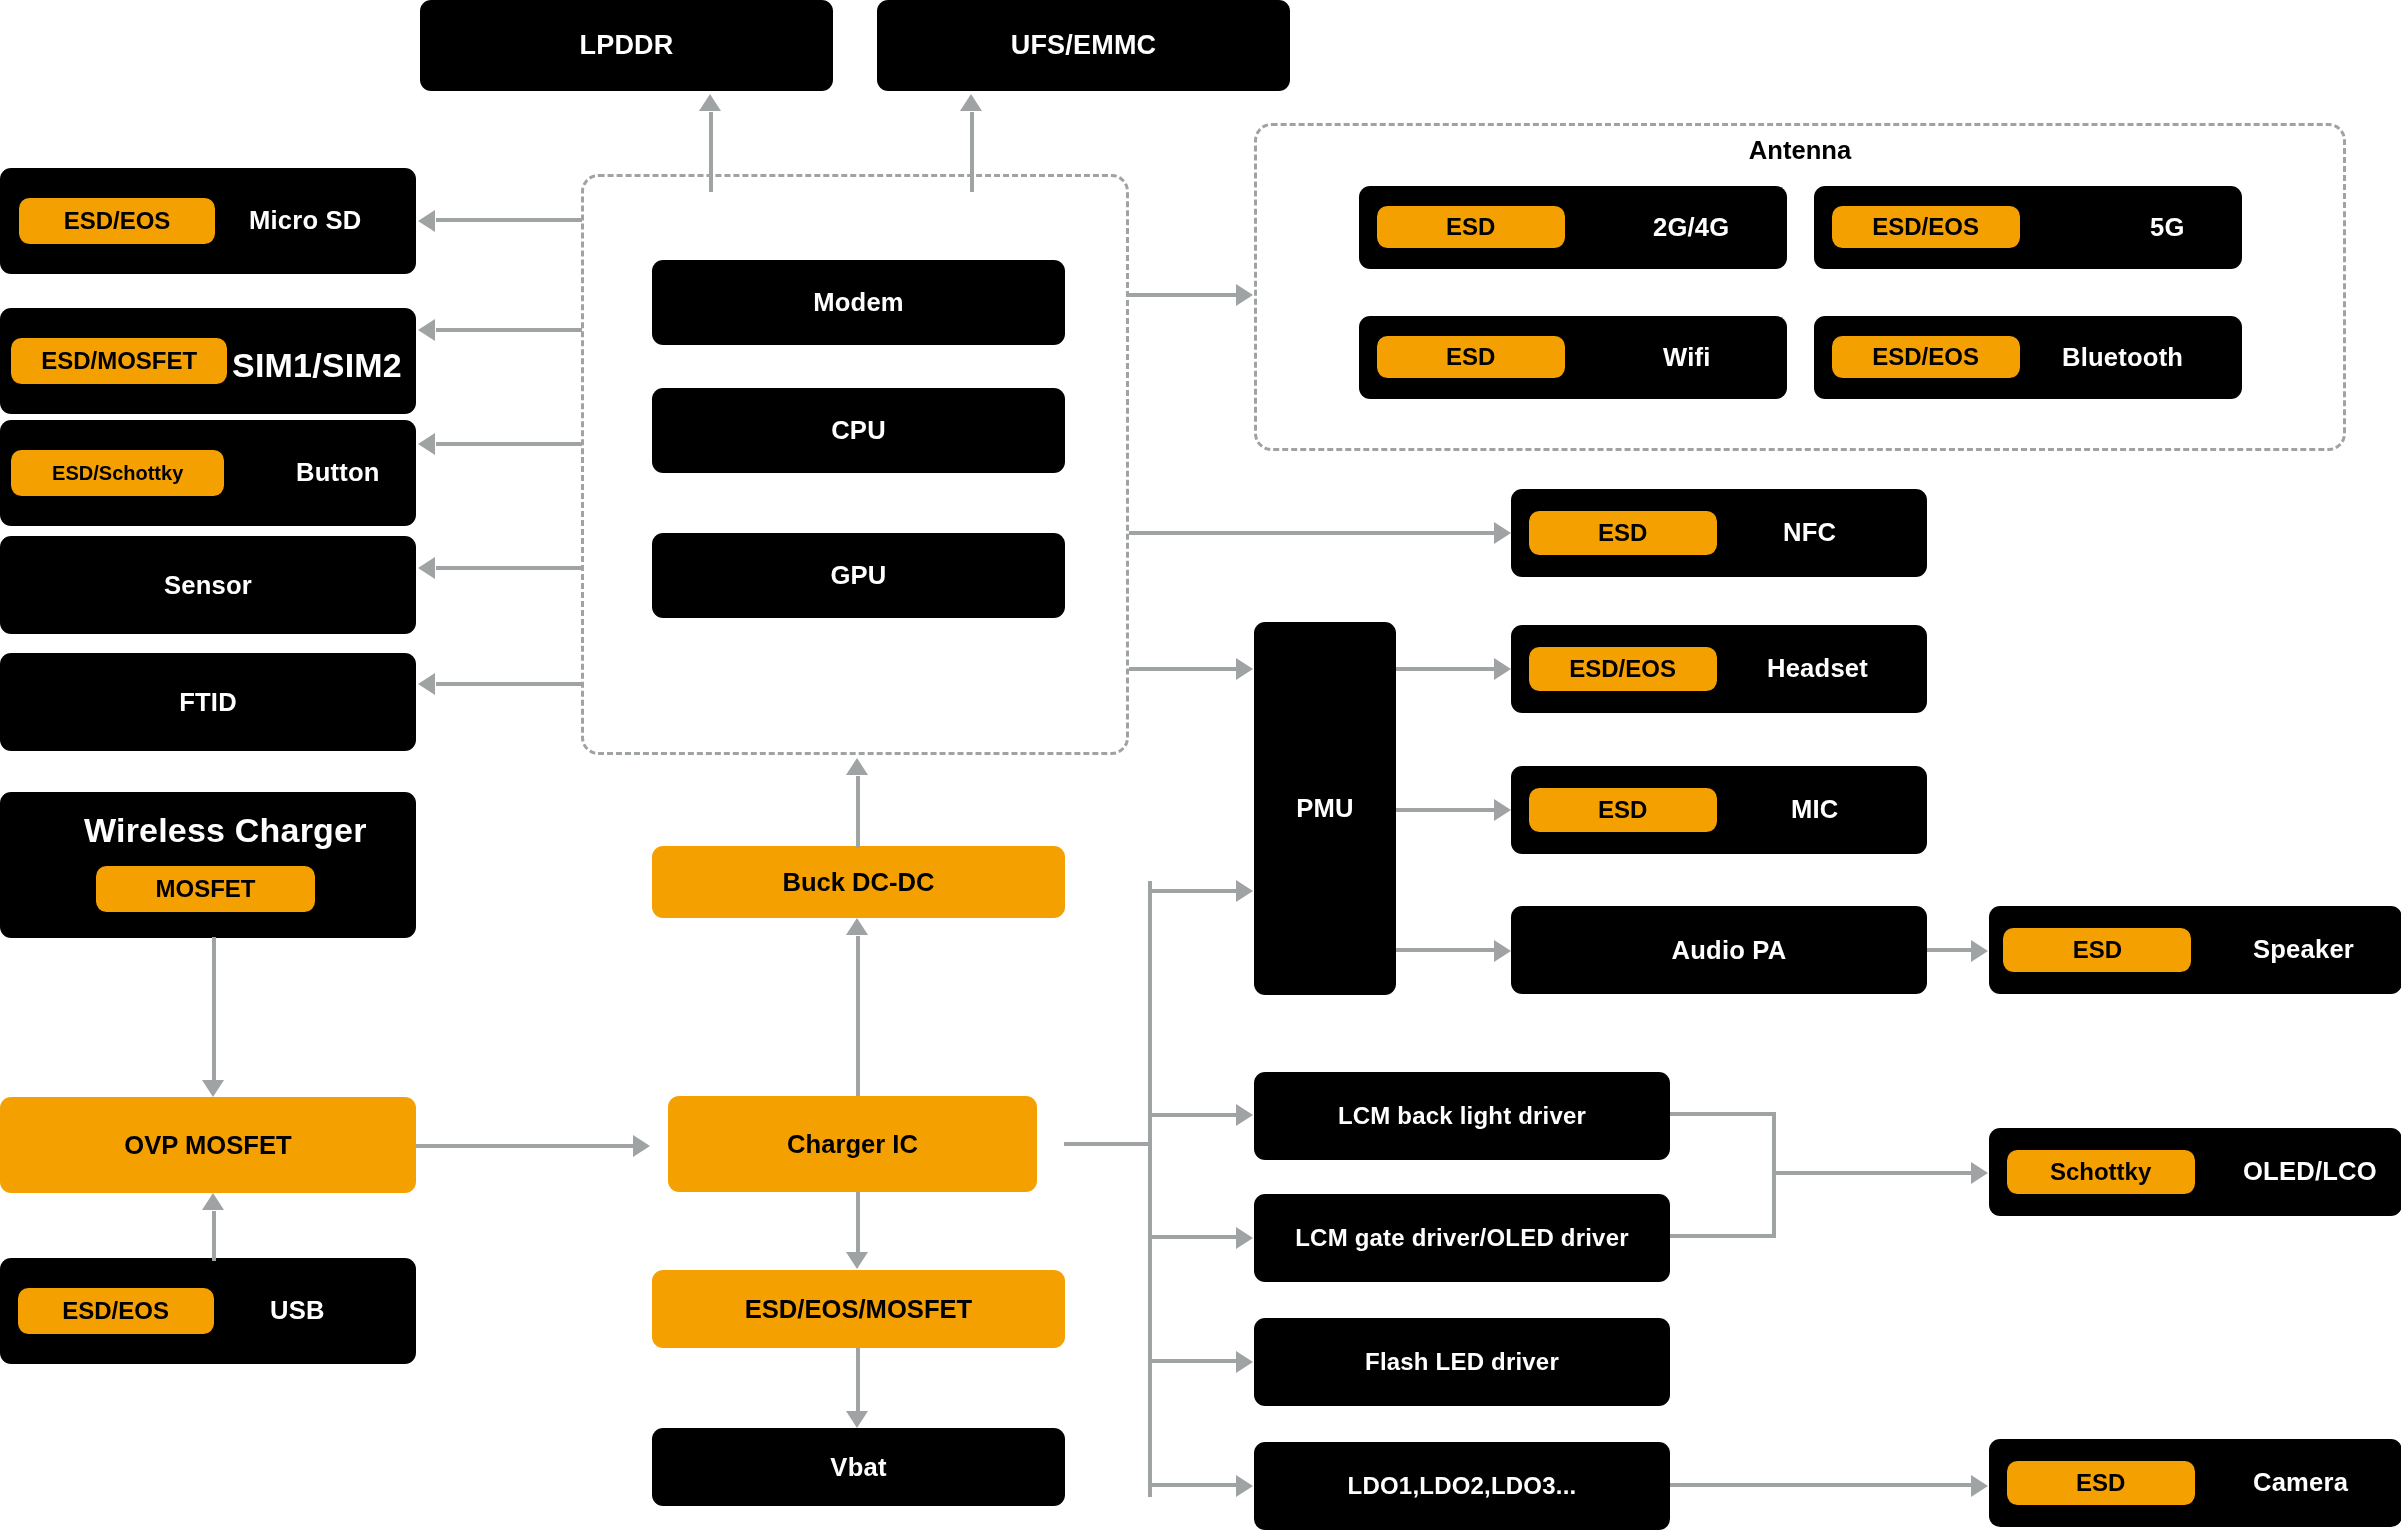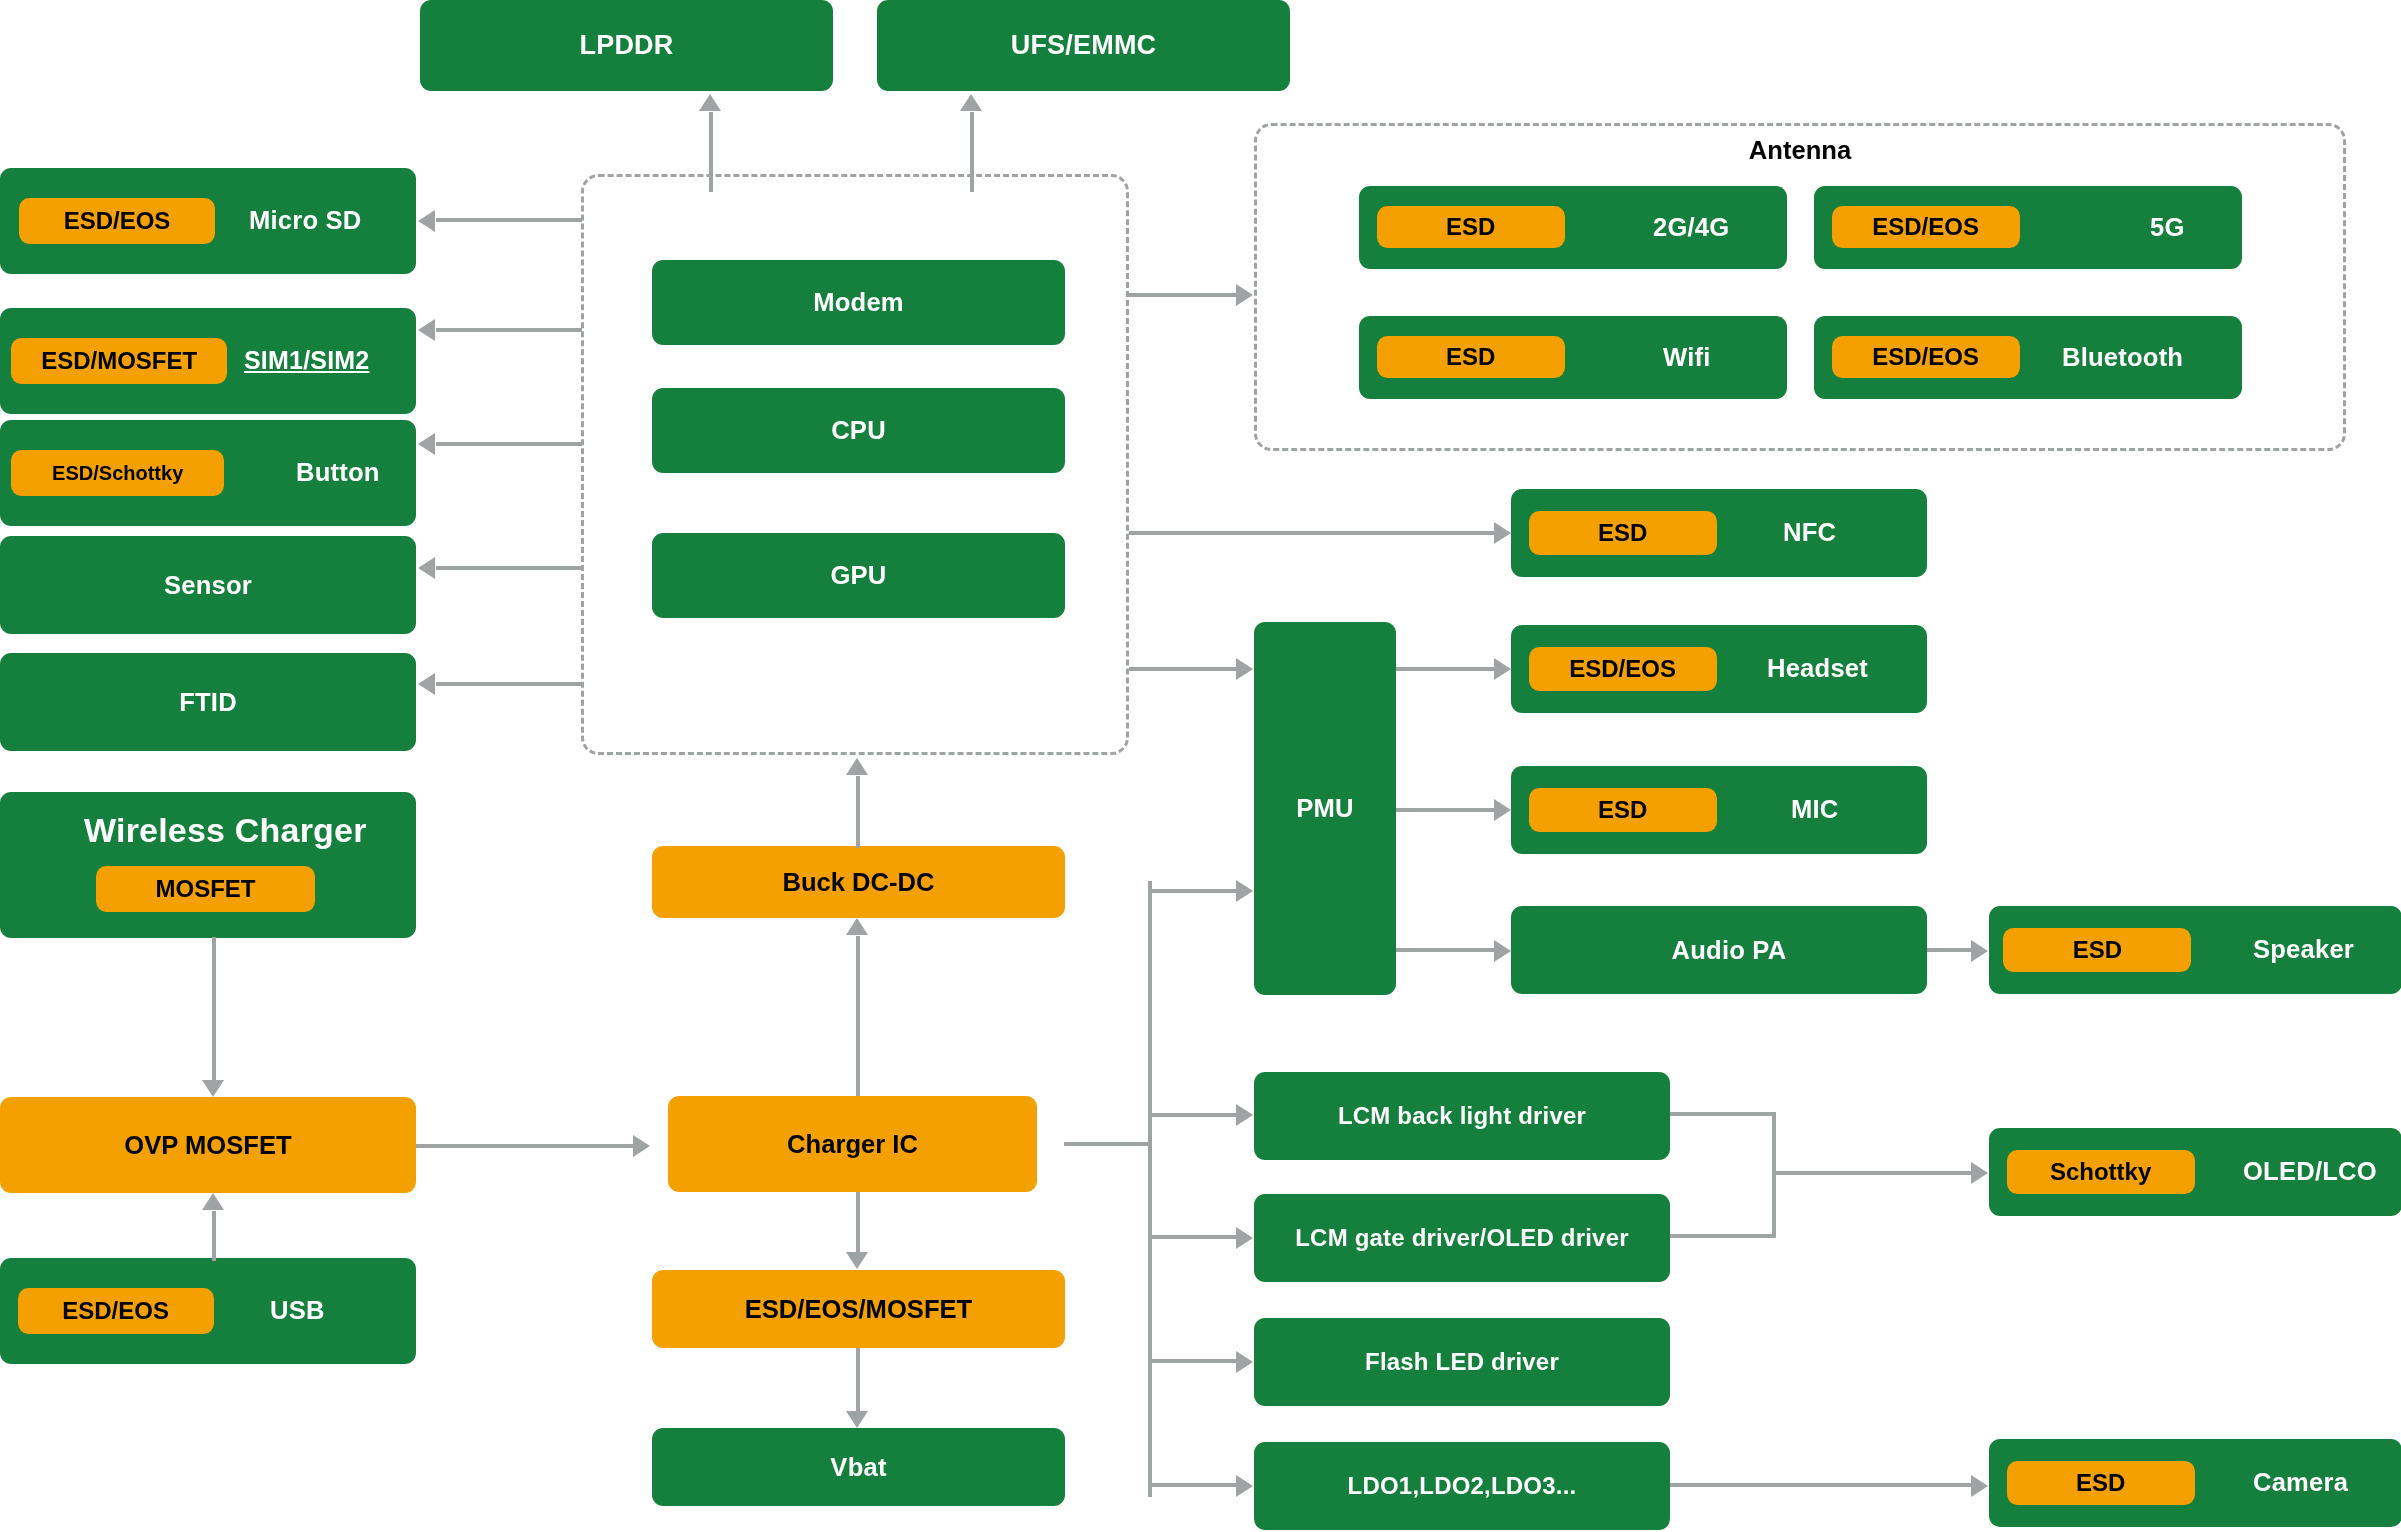--- a/index.html
+++ b/index.html
@@ -12,21 +12,21 @@
     position:relative;
     width:2401px;
     height:1533px;
     background:#ffffff;
     overflow:hidden;
   }
 
   
   .gbox{
     position:absolute;
-    background:#15803d;
+    background:#000000;
     border-radius:11.2px;
     box-sizing:border-box;
   }
   .obox{
     position:absolute;
     background:#f5a001;
     border-radius:11.2px;
     box-sizing:border-box;
   }
   
@@ -148,21 +148,21 @@
 
   <div class="gbox" style="left:0px;top:168px;width:416px;height:106px;">
     <div class="pill" style="left:19px;top:30px;width:196px;height:46px;font-size:24px;">ESD/EOS</div>
     <span class="glabel" style="left:249px;top:38px;font-size:25.6px;">Micro SD</span>
   </div>
   <div class="hline" style="left:436px;top:218px;width:146px;"></div>
   <div class="arrow arr-left" style="left:418px;top:210px;"></div>
 
   <div class="gbox" style="left:0px;top:308px;width:416px;height:106px;">
     <div class="pill" style="left:11.2px;top:30px;width:216px;height:46px;font-size:24px;">ESD/MOSFET</div>
-    <span class="glabel" style="left:244px;top:38px;font-size:25px;text-decoration:underline;">SIM1/SIM2</span>
+    <span class="glabel" style="left:232px;top:38px;font-size:34px;">SIM1/SIM2</span>
   </div>
   <div class="hline" style="left:436px;top:328px;width:146px;"></div>
   <div class="arrow arr-left" style="left:418px;top:319px;"></div>
 
   <div class="gbox" style="left:0px;top:420px;width:416px;height:106px;">
     <div class="pill" style="left:11.2px;top:30px;width:213px;height:46px;font-size:20px;">ESD/Schottky</div>
     <span class="glabel" style="left:296px;top:38px;font-size:25.6px;">Button</span>
   </div>
   <div class="hline" style="left:436px;top:442px;width:146px;"></div>
   <div class="arrow arr-left" style="left:418px;top:433px;"></div>

